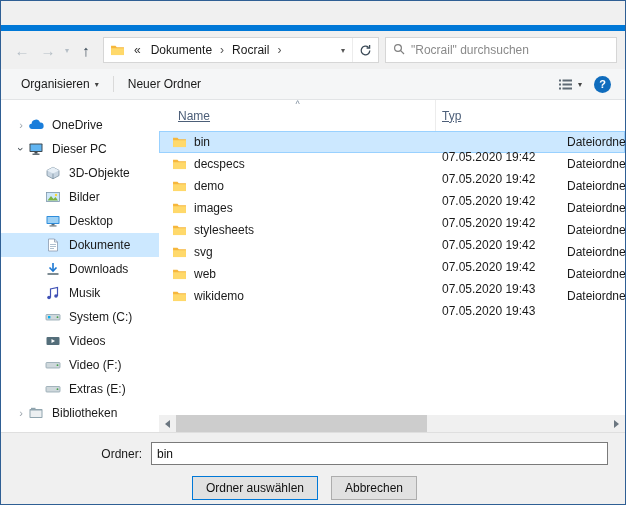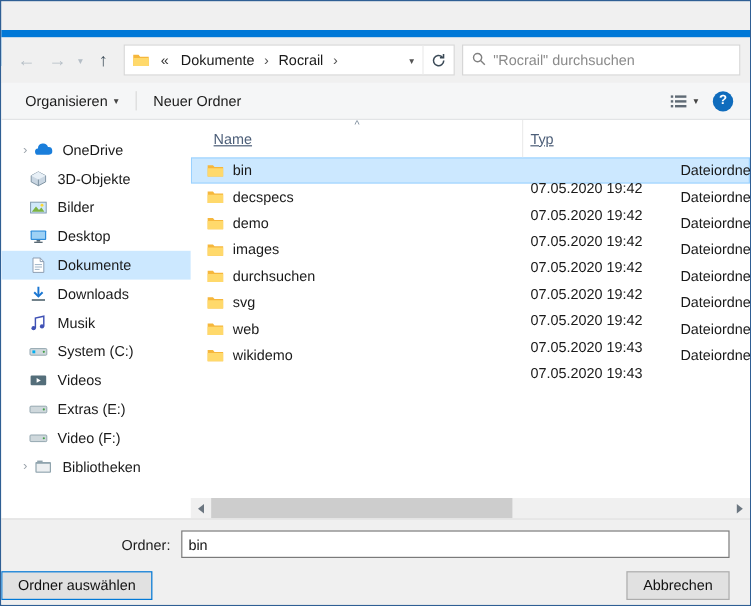--- a/index.html
+++ b/index.html
@@ -53,21 +53,21 @@
 
   
   .content { position:absolute; top:99px; left:0; right:0; bottom:72px; background:#fff; display:flex; }
 
   
   .sidebar { width:158px; flex:none; padding-top:13px; overflow:hidden; }
   .sb-item { height:24px; display:flex; align-items:center; }
   .sb-item.selected { background:#cce8ff; }
   .expander { width:14px; margin-left:13px; text-align:center; color:#9aa3ab; font-size:11px; flex:none; }
   .expander.expanded { transform:rotate(90deg); color:#444c53; }
-  .sb-item.child { padding-left:23px; }
+  .sb-item.child { padding-left:44px; }
   .sb-icon { display:flex; width:17px; margin-right:7px; flex:none; }
   .sb-label { white-space:nowrap; }
 
   
   .main { flex:1; display:flex; flex-direction:column; min-width:0; }
   .lheader { height:31px; display:flex; position:relative; color:#4c5e78; flex:none; }
   .hcell { display:flex; align-items:center; padding-left:6px; border-right:1px solid #ececec;text-decoration:underline; }
   .hcell.hname { width:277px; padding-left:19px; }
   .hcell.hdate { width:125px; }
   .hcell.htype { flex:1; border-right:none;text-align:right; }
@@ -92,21 +92,21 @@
   .hscroll-track { flex:1; height:17px; position:relative; }
   .hscroll-thumb { position:absolute; left:0; top:0; height:17px; width:58%; background:#cdcdcd; }
 
   
   .footer { position:absolute; left:0; right:0; bottom:0; height:72px; background:#f0f0f0;
             border-top:1px solid #dfdfdf; }
   .folder-row { display:flex; align-items:center; margin-top:9px; }
   .folder-label { width:150px; text-align:right; padding-right:9px; flex:none;padding-left:44px; }
   .folder-input { flex:1; margin-right:17px; height:23px; border:1px solid #7a7a7a; background:#fff;
                   font-size:12px; font-family:inherit; padding:0 5px; color:#111; }
-  .button-row { display:flex; justify-content:space-between; gap:13px; margin-top:11px; padding-right:17px; }
+  .button-row { display:flex; justify-content:center; gap:13px; margin-top:11px; padding-right:17px; }
   .btn { height:24px; background:#e1e1e1; border:1px solid #adadad; font-size:12px;
          font-family:inherit; padding:0 13px; color:#111; }
   .btn.default { border-color:#0078d7; }
 </style>
 </head>
 <body>
 
 <div class="window">
 
   <div class="titlebar">
@@ -189,20 +189,32 @@
     <div class="sidebar">
       <div class="sb-item">
         <span class="expander">›</span>
         <span class="sb-icon">
           <svg viewBox="0 0 16 14" width="16" height="14">
               <path d="M12.8 11H4a2.6 2.6 0 0 1-.4-5.2A4.3 4.3 0 0 1 12 4.6 3.2 3.2 0 0 1 12.8 11z" fill="#1a7edb"></path>
             </svg>
         </span>
         <span class="sb-label">OneDrive</span>
       </div>
+      <div class="sb-item">
+        <span class="expander expanded">›</span>
+        <span class="sb-icon">
+          <svg viewBox="0 0 16 14" width="16" height="14">
+              <rect x="1.5" y="1.5" width="13" height="8.5" rx="0.8" fill="#3f4a52"></rect>
+              <rect x="2.5" y="2.5" width="11" height="6.5" fill="#61b5f2"></rect>
+              <rect x="6.5" y="10" width="3" height="1.6" fill="#3f4a52"></rect>
+              <rect x="4.5" y="11.6" width="7" height="1.2" fill="#3f4a52"></rect>
+            </svg>
+        </span>
+        <span class="sb-label">Dieser PC</span>
+      </div>
       <div class="sb-item child">
         <span class="sb-icon">
           <svg viewBox="0 0 16 14" width="16" height="14">
               <path d="M8 1.2 14 4.4v5.2L8 12.8 2 9.6V4.4z" fill="#c9d6e2" stroke="#6f8596" stroke-width="0.7"></path>
               <path d="M8 1.2 14 4.4 8 7.6 2 4.4z" fill="#e8f0f7"></path>
               <path d="M8 7.6v5.2" stroke="#6f8596" stroke-width="0.7"></path>
             </svg>
         </span>
         <span class="sb-label">3D-Objekte</span>
       </div>
@@ -276,30 +288,30 @@
         </span>
         <span class="sb-label">Videos</span>
       </div>
       <div class="sb-item child">
         <span class="sb-icon">
           <svg viewBox="0 0 16 14" width="16" height="14">
               <rect x="1" y="4.5" width="14" height="5.5" rx="0.8" fill="#cfd8dc" stroke="#90a4ae" stroke-width="0.8"></rect>
               <circle cx="12.5" cy="7.2" r="0.9" fill="#43a047"></circle>
             </svg>
         </span>
-        <span class="sb-label">Extras (E:)</span>
+        <span class="sb-label">Video (F:)</span>
       </div>
       <div class="sb-item child">
         <span class="sb-icon">
           <svg viewBox="0 0 16 14" width="16" height="14">
               <rect x="1" y="4.5" width="14" height="5.5" rx="0.8" fill="#cfd8dc" stroke="#90a4ae" stroke-width="0.8"></rect>
               <circle cx="12.5" cy="7.2" r="0.9" fill="#43a047"></circle>
             </svg>
         </span>
-        <span class="sb-label">Video (F:)</span>
+        <span class="sb-label">Extras (E:)</span>
       </div>
       <div class="sb-item">
         <span class="expander">›</span>
         <span class="sb-icon">
           <svg viewBox="0 0 16 14" width="16" height="14">
               <rect x="3" y="1.8" width="4.5" height="2.2" fill="#90a4ae"></rect>
               <rect x="1.5" y="3" width="13" height="9" rx="0.8" fill="#90a4ae"></rect>
               <rect x="2.5" y="4.5" width="11" height="6.5" fill="#eceff1"></rect>
             </svg>
         </span>
@@ -373,21 +385,21 @@
           </div>
 
           <div class="row">
             <div class="cell name-cell">
               <span class="folder-icon">
                 <svg viewBox="0 0 16 13" width="15" height="12">
                   <path d="M1 1.8h4.8l1.4 1.7H15V12H1z" fill="#f6b73c"></path>
                   <path d="M1 4.6h14V12H1z" fill="#ffd96b"></path>
                 </svg>
               </span>
-              <span>durchsuchen</span>
+              <span>stylesheets</span>
             </div>
             <div class="cell date-cell">07.05.2020 19:42</div>
             <div class="cell type-cell">Dateiordner</div>
           </div>
 
           <div class="row">
             <div class="cell name-cell">
               <span class="folder-icon">
                 <svg viewBox="0 0 16 13" width="15" height="12">
                   <path d="M1 1.8h4.8l1.4 1.7H15V12H1z" fill="#f6b73c"></path>

